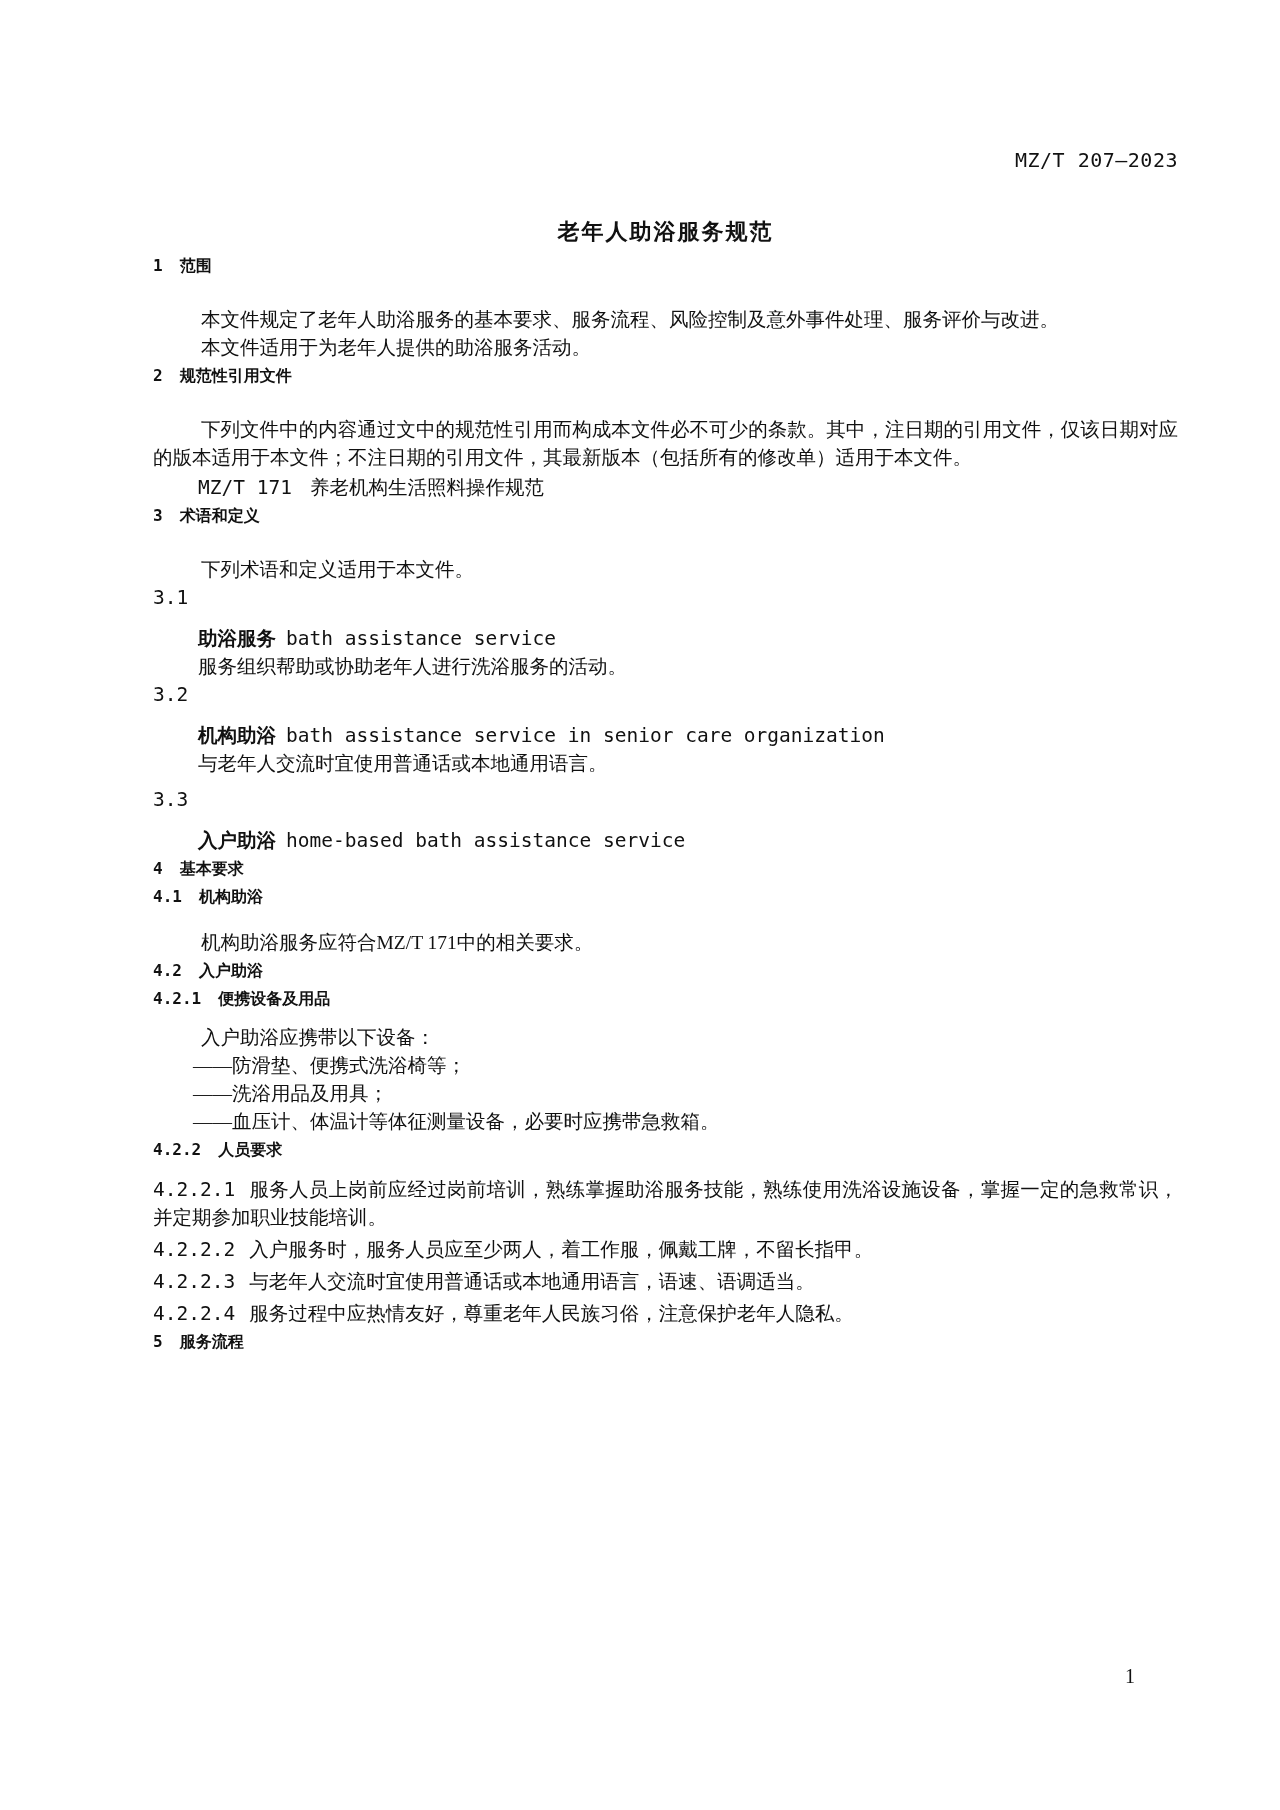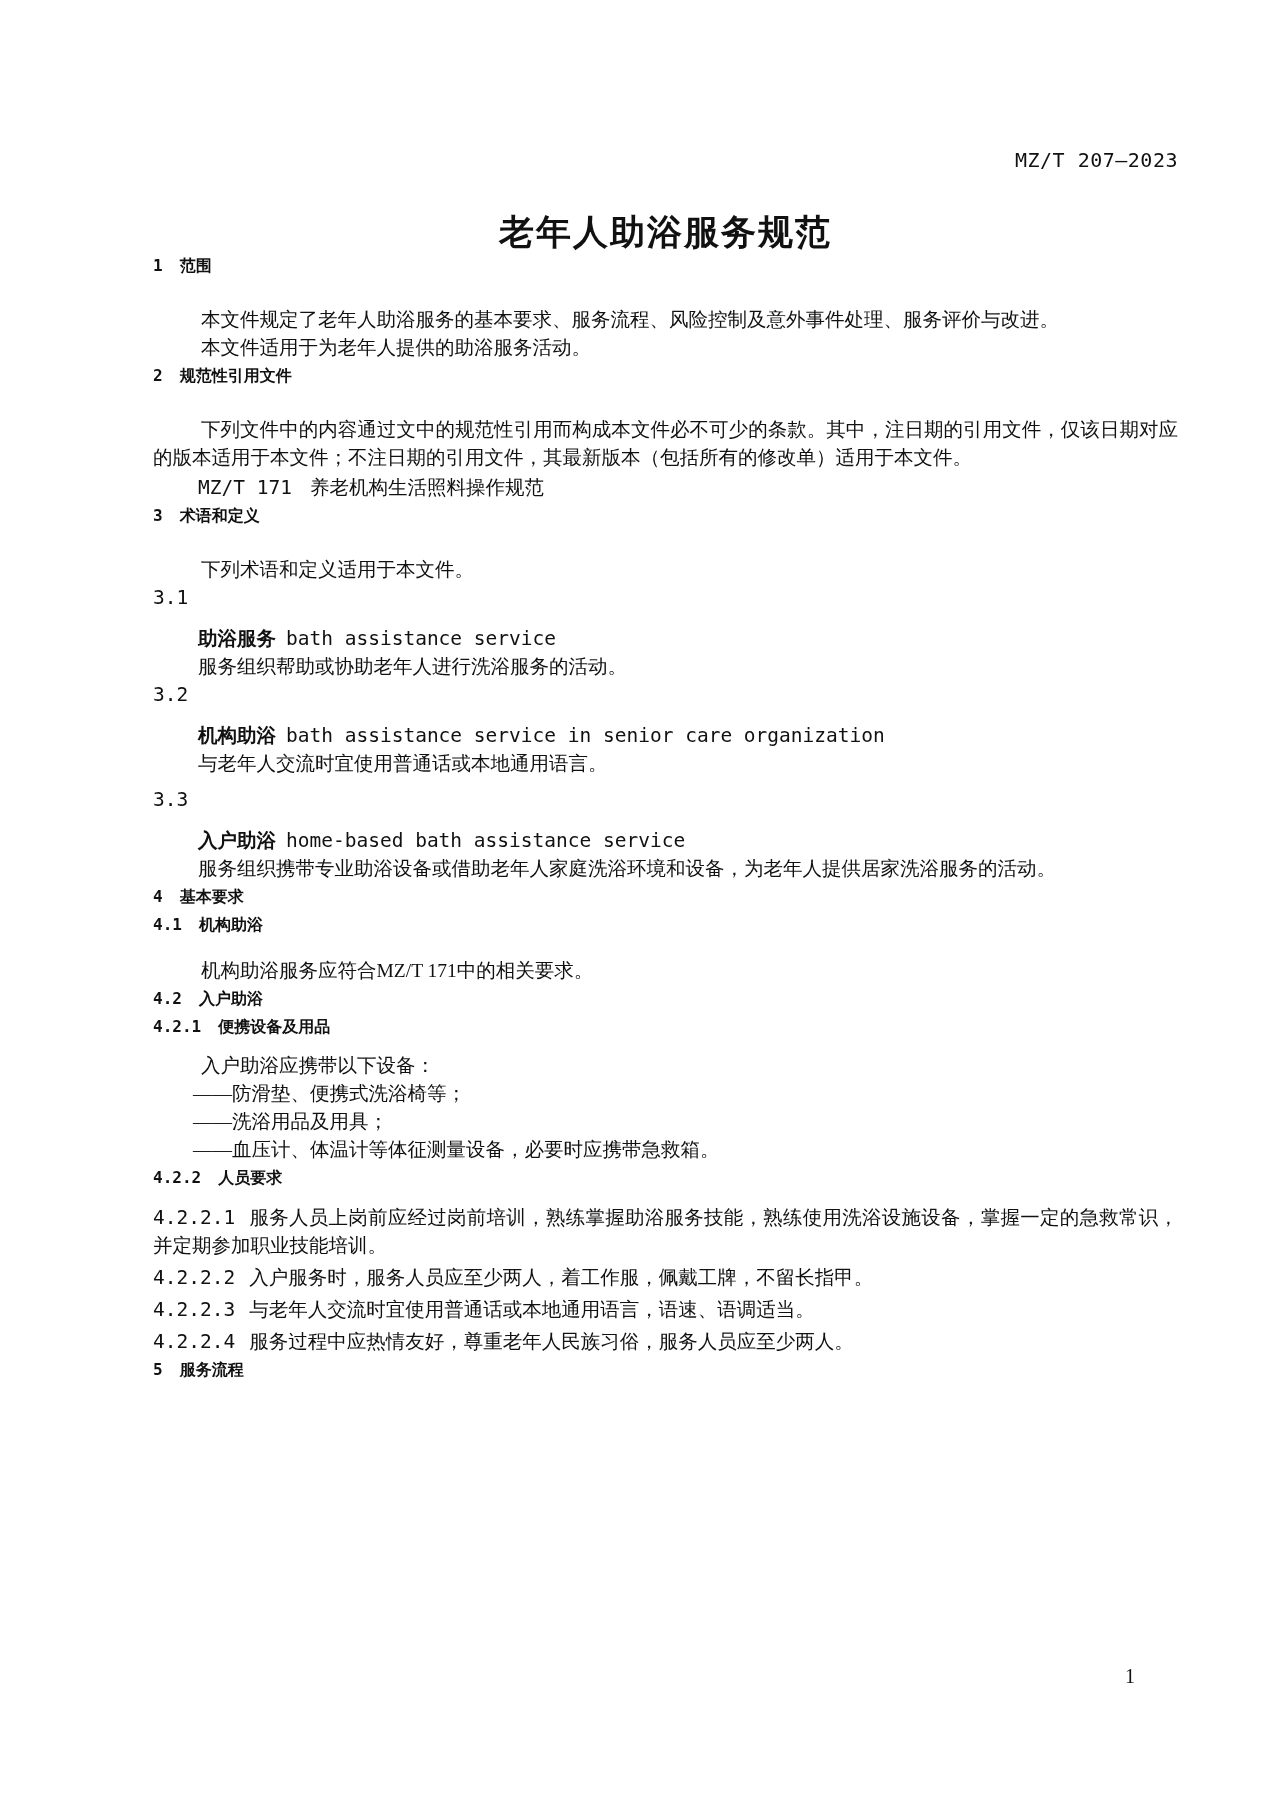--- a/index.html
+++ b/index.html
@@ -19,21 +19,21 @@
     font-family: "DejaVu Sans Mono", monospace;
     font-size: 20px;
     line-height: 28px;
     letter-spacing: 0.5px;
   }
   .doc-title {
     margin-top: 38px;
     text-align: center;
     font-family: "Liberation Sans", sans-serif;
     font-weight: 700;
-    font-size: 35px;
+    font-size: 22px;
     line-height: 40px;
     letter-spacing: 2px;
   }
   h2.sec {
     font-family: "Liberation Sans", sans-serif;
     font-weight: 700;
     font-size: 16px;
     line-height: 28px;
     margin: 0;
     color: #111111;
@@ -114,37 +114,36 @@
   <div class="term-no">3.1</div>
   <p class="term-line"><span>助浴服务</span><span class="term-en">bath assistance service</span></p>
   <p class="term-def">服务组织帮助或协助老年人进行洗浴服务的活动。</p>
 
   <div class="term-no">3.2</div>
   <p class="term-line"><span>机构助浴</span><span class="term-en">bath assistance service in senior care organization</span></p>
   <p class="term-def">与老年人交流时宜使用普通话或本地通用语言。</p>
 
   <div class="term-no m-t33">3.3</div>
   <p class="term-line"><span>入户助浴</span><span class="term-en">home-based bath assistance service</span></p>
-  <p class="term-def">服务组织携带专业助浴设备或借助老年人家庭洗浴环境和设备，为老年人提供居家洗浴服务的活动。</p>
 
   <h2 class="sec m-h4"><span class="h-no">4</span><span>基本要求</span></h2>
 
   <h2 class="sec m-h41"><span class="h-no">4.1</span><span>机构助浴</span></h2>
   <p class="p-indent m-p41">机构助浴服务应符合MZ/T 171中的相关要求。</p>
 
   <h2 class="sec m-h42"><span class="h-no">4.2</span><span>入户助浴</span></h2>
 
   <h2 class="sec m-h421"><span class="h-no">4.2.1</span><span>便携设备及用品</span></h2>
   <p class="p-indent m-p421">入户助浴应携带以下设备：</p>
   <p class="bullet">——防滑垫、便携式洗浴椅等；</p>
   <p class="bullet">——洗浴用品及用具；</p>
   <p class="bullet">——血压计、体温计等体征测量设备，必要时应携带急救箱。</p>
 
   <h2 class="sec m-h422"><span class="h-no">4.2.2</span><span>人员要求</span></h2>
   <p class="clause m-c1"><span class="clause-no">4.2.2.1</span><span>服务人员上岗前应经过岗前培训，熟练掌握助浴服务技能，熟练使用洗浴设施设备，掌握一定的急救常识，并定期参加职业技能培训。</span></p>
   <p class="clause m-c"><span class="clause-no">4.2.2.2</span><span>入户服务时，服务人员应至少两人，着工作服，佩戴工牌，不留长指甲。</span></p>
   <p class="clause m-c"><span class="clause-no">4.2.2.3</span><span>与老年人交流时宜使用普通话或本地通用语言，语速、语调适当。</span></p>
-  <p class="clause m-c"><span class="clause-no">4.2.2.4</span><span>服务过程中应热情友好，尊重老年人民族习俗，服务人员应至少两人。</span></p>
+  <p class="clause m-c"><span class="clause-no">4.2.2.4</span><span>服务过程中应热情友好，尊重老年人民族习俗，注意保护老年人隐私。</span></p>
 
   <h2 class="sec m-h5"><span class="h-no">5</span><span>服务流程</span></h2>
 
   <div class="page-number">1</div>
 </div>
 
 </body></html>

